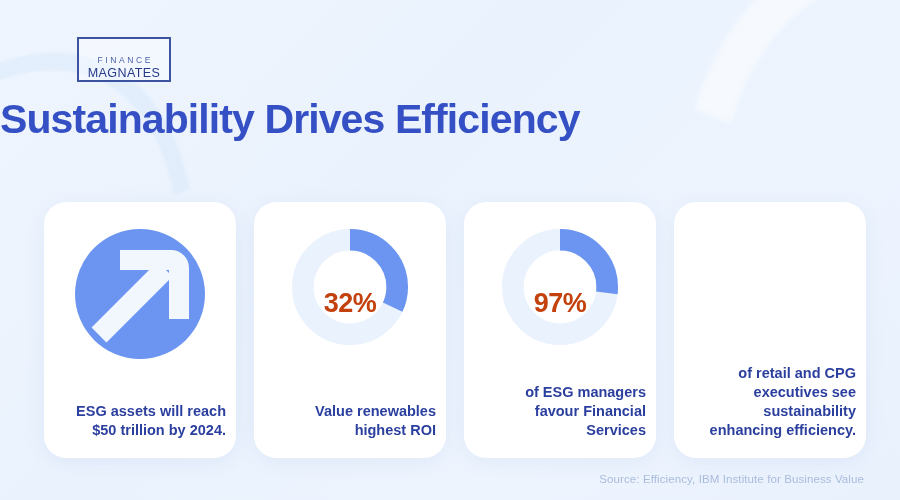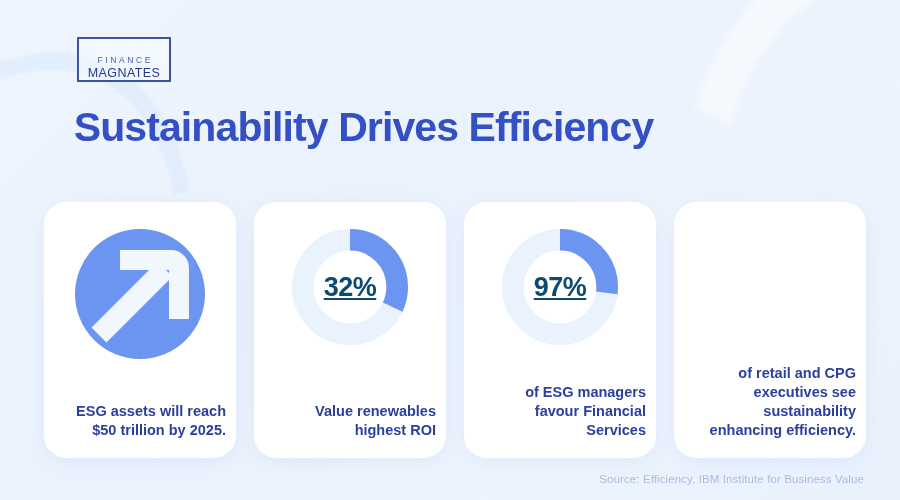--- a/index.html
+++ b/index.html
@@ -86,23 +86,22 @@
   #logo .logo-bottom {
     font-size:12.5px;
     letter-spacing:.4px;
     color:#273a8a;
     font-weight:400;
   }
 
   
   #title {
     position:absolute;
-    left:0; top:104px;
+    left:0; top:96px;
     width:727px;
-    text-align:center;
     font-size:41px;
     font-weight:700;
     letter-spacing:-.9px;
     color:#3550c4;
   }
 
   
   #cards {
     position:absolute;
     left:44px; top:202px;
@@ -135,29 +134,28 @@
   }
   .donut-wrap.small { width:118px; height:118px; }
   .donut-wrap.large { width:132px; height:132px; }
   .donut-wrap svg {
     display:block;
     width:100%; height:100%;
     transform:rotate(-90deg);
   }
   .donut-label {
     position:absolute;
-    left:0; top:0;
+    left:0; top:16px;
     width:100%; height:100%;
     display:flex;
     align-items:center;
     justify-content:center;
     font-weight:700;
-    color:#0c4a6e;
+    color:#c2410c;
     letter-spacing:-.5px;
-    text-decoration:underline;
   }
   .donut-wrap.small .donut-label { font-size:27px; }
   .donut-wrap.large .donut-label { font-size:29px; }
 
   
   .caption {
     position:absolute;
     left:10px; right:10px;
     bottom:18px;
     text-align:right;
@@ -199,21 +197,21 @@
 
     <div class="card">
       <div class="arrow-wrap">
         <svg viewBox="0 0 130 130" aria-hidden="true">
           <circle cx="65" cy="65" r="65" fill="#6b95f0"></circle>
           <path d="M24 106 L90 40 L90 40" stroke="#f2f7fe" stroke-width="21" stroke-linecap="butt" fill="none"></path>
           <path d="M45 31 L96 31 A8 8 0 0 1 104 39 L104 90" stroke="#f2f7fe" stroke-width="20" fill="none" stroke-linecap="butt"></path>
         </svg>
       </div>
       <div class="caption">ESG assets will reach
-$50 trillion by 2025.</div>
+$50 trillion by 2024.</div>
     </div>
 
     <div class="card">
       <div class="donut-wrap small">
         <svg viewBox="0 0 120 120" aria-hidden="true">
           <circle cx="60" cy="60" r="48" fill="none" stroke="#eaf2fd" stroke-width="22"></circle>
           <circle id="arc-32" class="donut-arc" cx="60" cy="60" r="48" fill="none" stroke="#6b95f0" stroke-width="22" stroke-dasharray="96.50972631827844 301.59289474462014" stroke-linecap="butt"></circle>
         </svg>
         <div class="donut-label">32%</div>
       </div>

